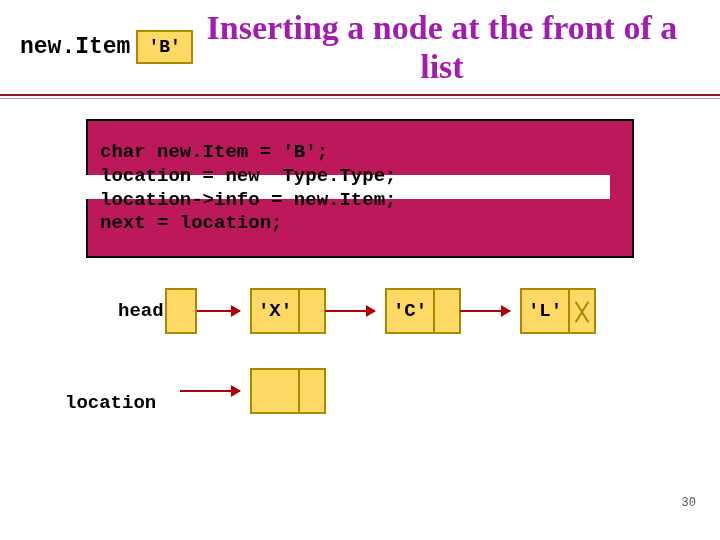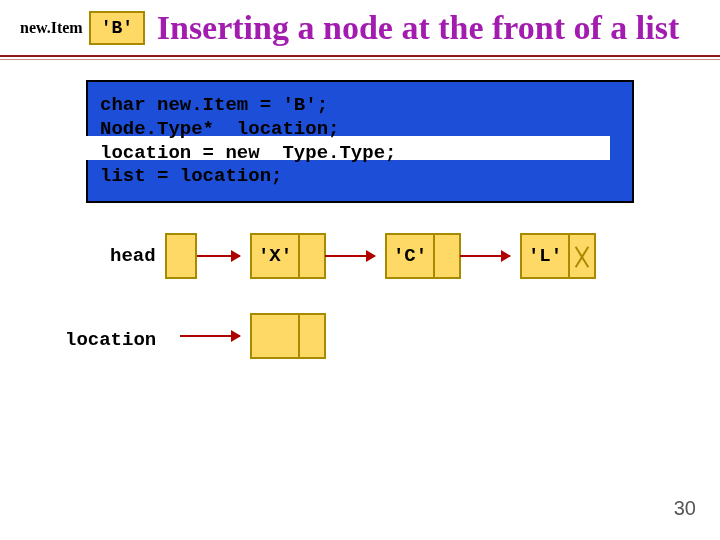--- a/index.html
+++ b/index.html
@@ -10,23 +10,23 @@
     font-family: Georgia, "Times New Roman", serif;
     position: relative;
     overflow: hidden;
   }
   .top {
     display: flex;
     align-items: center;
     padding: 8px 0 0 20px;
   }
   .new-item-label {
-    font-family: Liberation Serif, serif;
-    font-weight: bold;
-    font-size: 16px;
+    font-family: Liberation Mono, monospace;
+    font-weight: bold;
+    font-size: 23px;
   }
   .value-box {
     border: 2px solid #a88a00;
     background: #ffd966;
     padding: 5px 10px;
     margin-left: 6px;
     font-family: "Courier New", monospace;
     font-weight: bold;
     font-size: 18px;
   }
@@ -47,22 +47,22 @@
   }
   .hr2 {
     height: 1px;
     background: #c98b8b;
     margin: 2px 0 0 0;
   }
   .code-box {
     margin: 20px auto 0 auto;
     width: 520px;
     border: 2px solid #000;
-    background: #1d4ed8;
-    padding: 12px 12px;
+    background: #be185d;
+    padding: 20px 12px;
     font-family: "Courier New", monospace;
     font-weight: bold;
     font-size: 19px;
     line-height: 1.25;
     position: relative;
   }
   .code-box .hl {
     position: absolute;
     left: -2px;
     top: 54px;
@@ -134,68 +134,68 @@
     position: absolute;
     right: -1px;
     top: -5px;
     border-left: 10px solid #b00000;
     border-top: 6px solid transparent;
     border-bottom: 6px solid transparent;
   }
   .page-num {
     position: absolute;
     right: 24px;
-    bottom: 20px;
-    font-family: Liberation Sans, sans-serif;
-    font-size: 20px;
+    bottom: 30px;
+    font-family: Liberation Mono, monospace;
+    font-size: 12px;
     color: #555;
   }
 </style>
 </head>
 <body>
 
 <div class="top">
   <span class="new-item-label">new.Item</span>
   <span class="value-box">'B'</span>
   <div class="title">Inserting a node at the front of a list</div>
 </div>
 <div class="hr1"></div>
 <div class="hr2"></div>
 
 <div class="code-box">
   <div class="hl"></div>
   <div class="line">char new.Item = 'B';</div>
-  <div class="line">Node.Type*  location;</div>
   <div class="line">location = new  Type.Type;</div>
-  <div class="line">list = location;</div>
+  <div class="line">location-&gt;info = new.Item;</div>
+  <div class="line">next = location;</div>
 </div>
 
 <div class="diagram">
-  <div class="label" style="left:0;top:12px">head</div>
+  <div class="label" style="left:8px;top:12px">head</div>
   <div class="single-box" style="left:55px;top:0"></div>
   <div class="arrow" style="left:70px;top:22px;width:60px"></div>
 
   <div class="node" style="left:140px;top:0">
     <div class="info">'X'</div>
     <div class="ptr"></div>
   </div>
   <div class="arrow" style="left:215px;top:22px;width:50px"></div>
 
   <div class="node" style="left:275px;top:0">
     <div class="info">'C'</div>
     <div class="ptr"></div>
   </div>
   <div class="arrow" style="left:350px;top:22px;width:50px"></div>
 
   <div class="node null" style="left:410px;top:0">
     <div class="info">'L'</div>
     <div class="ptr"></div>
   </div>
 
-  <div class="label" style="left:-45px;top:96px">location</div>
+  <div class="label" style="left:-45px;top:104px">location</div>
   <div class="single-box" style="left:55px;top:80"></div>
   <div class="arrow" style="left:70px;top:102px;width:60px"></div>
   <div class="node" style="left:140px;top:80px">
     <div class="info"></div>
     <div class="ptr"></div>
   </div>
 </div>
 
 <div class="page-num">30</div>
 

